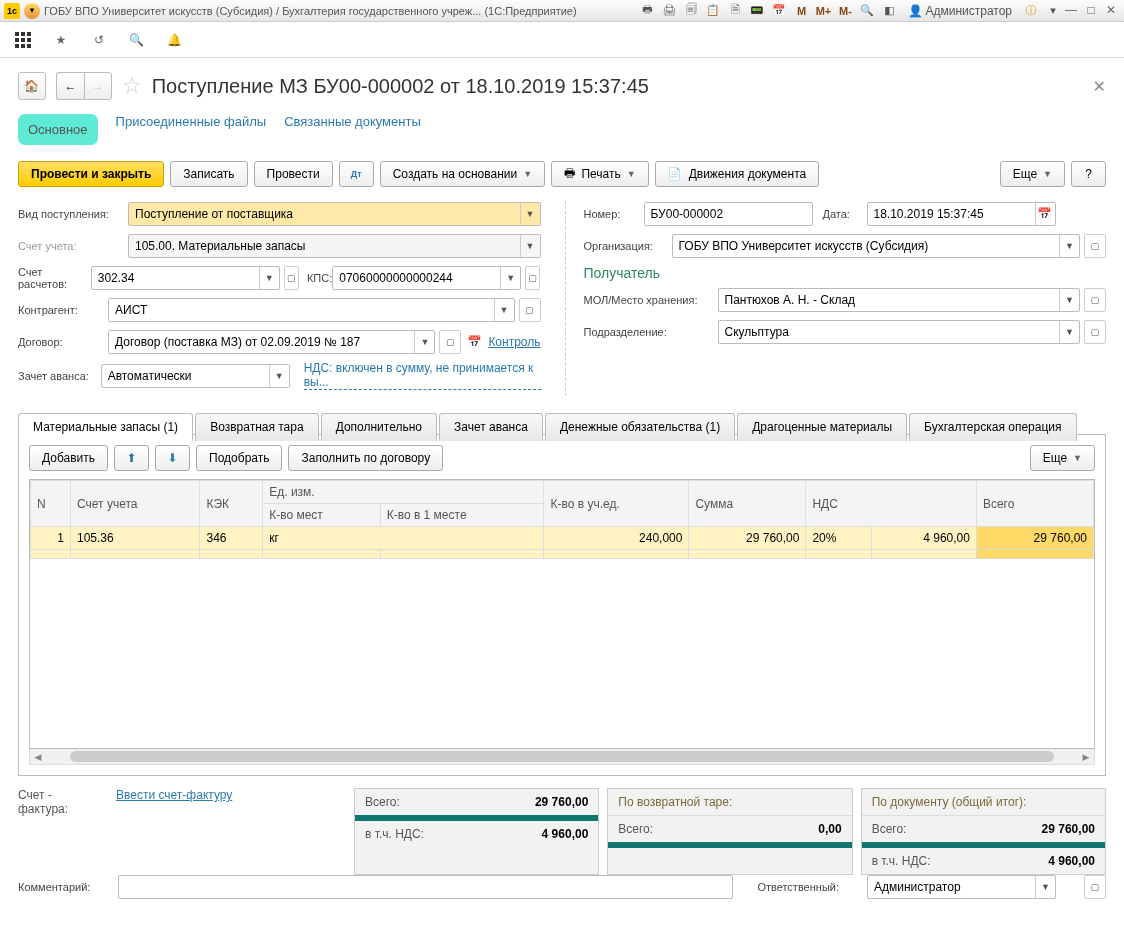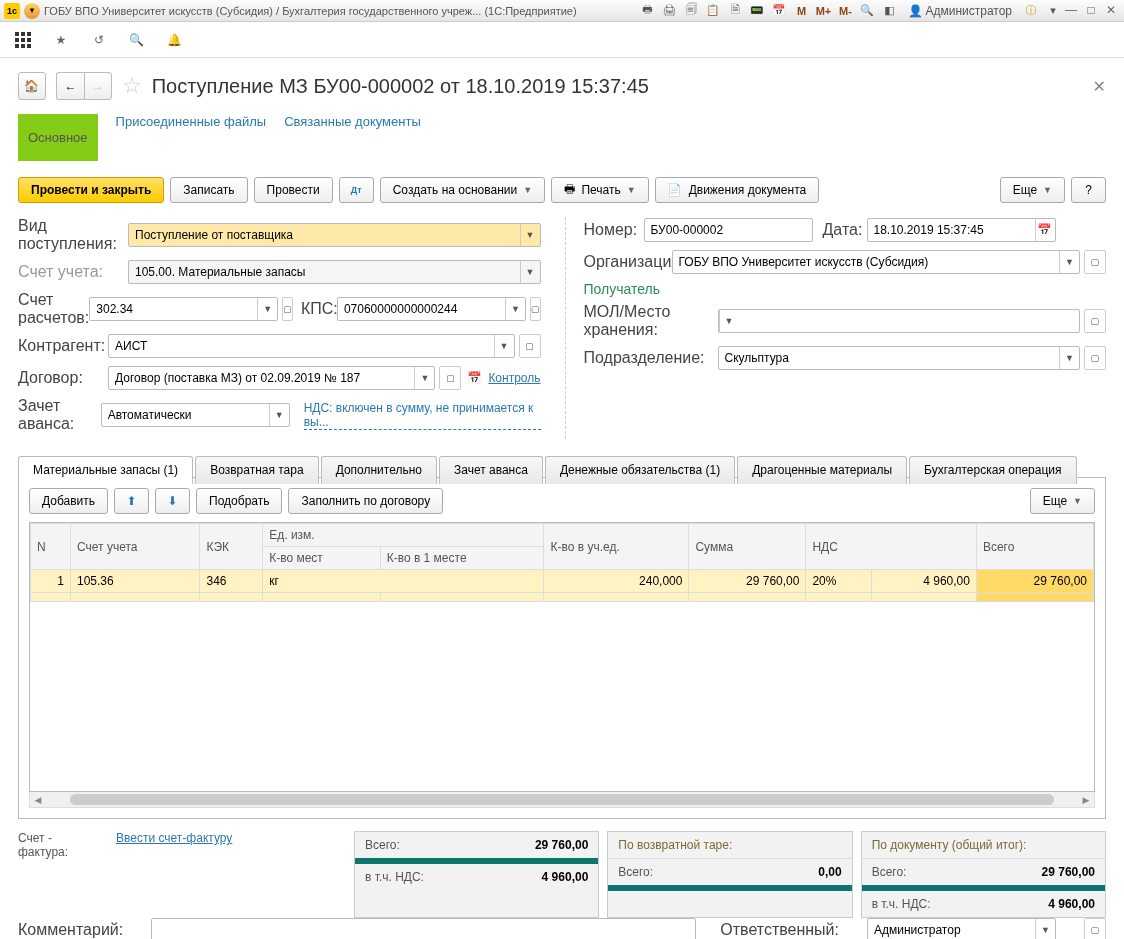--- a/index.html
+++ b/index.html
@@ -21,31 +21,31 @@
 .hdr{display:flex;align-items:center;gap:10px;margin-bottom:14px}
 .hdr-home,.hdr-nav{width:28px;height:28px;border:1px solid #bbb;border-radius:3px;background:linear-gradient(#fff,#eee);display:flex;align-items:center;justify-content:center;cursor:pointer}
 .hdr-navgrp{display:flex}
 .hdr-navgrp .hdr-nav:first-child{border-radius:3px 0 0 3px;border-right:none}
 .hdr-navgrp .hdr-nav:last-child{border-radius:0 3px 3px 0}
 .hdr-star{color:#ccc;font-size:22px;cursor:pointer}
 .hdr-title{font-size:20px;color:#333}
 .hdr-close{margin-left:auto;font-size:16px;color:#888;cursor:pointer}
 .subtabs{display:flex;gap:18px;margin-bottom:16px}
 .subtab{color:#2a7ab0;cursor:pointer;font-size:13px}
-.subtab.active{background:#84cc16;color:#555;text-decoration:none;padding:16px 10px;border-radius:0}
+.subtab.active{background:#5eead4;color:#555;text-decoration:none;padding:8px 10px;border-radius:7px}
 .toolbar{display:flex;gap:6px;margin-bottom:14px;align-items:center}
 .btn{height:26px;padding:0 12px;border:1px solid #aaa;border-radius:3px;background:linear-gradient(#fff,#eee);cursor:pointer;display:flex;align-items:center;gap:6px;font-size:12px}
 .btn.primary{background:linear-gradient(#ffe066,#ffcc00);font-weight:bold;border-color:#c9a000}
 .btn .caret{font-size:9px;color:#666}
 .btn-ic{width:35px;padding:8px;justify-content:center}
 .tb-spacer{flex:1}
 .form{display:flex;gap:24px}
 .col{flex:1;min-width:0}
 .row{display:flex;align-items:center;margin-bottom:6px;min-height:26px}
-.lbl{width:110px;font-size:16px;color:#444}
+.lbl{width:110px;font-size:11px;color:#444}
 .lbl.dim{color:#999}
 .sect{color:#2e8b57;font-size:14px;margin:6px 0 6px 0}
 .inp{flex:1;height:24px;border:1px solid #bbb;border-radius:2px;background:#fff;display:flex;align-items:center}
 .inp input{border:none;outline:none;flex:1;padding:0 6px;font-size:12px;background:transparent}
 .inp.hl{background:#ffe9a8}
 .inp.ro{background:#f5f5f5}
 .inp-dd,.inp-open{width:20px;height:100%;border-left:1px solid #ccc;display:flex;align-items:center;justify-content:center;cursor:pointer;font-size:9px;color:#555}
 .inp-cal{width:20px;height:100%;border-left:1px solid #ccc;display:flex;align-items:center;justify-content:center;cursor:pointer}
 .inp-open{margin-left:4px;border:1px solid #ccc;border-radius:2px;width:22px;height:24px}
 .link{color:#2a7ab0;text-decoration:underline;cursor:pointer}
@@ -253,20 +253,21 @@
         <div class="inp">
             <input value="ГОБУ ВПО Университет искусств (Субсидия)" style="">
             <span class="inp-dd">▼</span>
           </div>
         <span class="inp-open">▢</span>
       </div>
       <div class="sect">Получатель</div>
       <div class="row">
         <span class="lbl" style="width:134px">МОЛ/Место хранения:</span>
         <div class="inp">
+            <input value="Пантюхов А. Н. - Склад" style="">
             <span class="inp-dd">▼</span>
           </div>
         <span class="inp-open">▢</span>
       </div>
       <div class="row">
         <span class="lbl" style="width:134px">Подразделение:</span>
         <div class="inp">
             <input value="Скульптура" style="">
             <span class="inp-dd">▼</span>
           </div>

